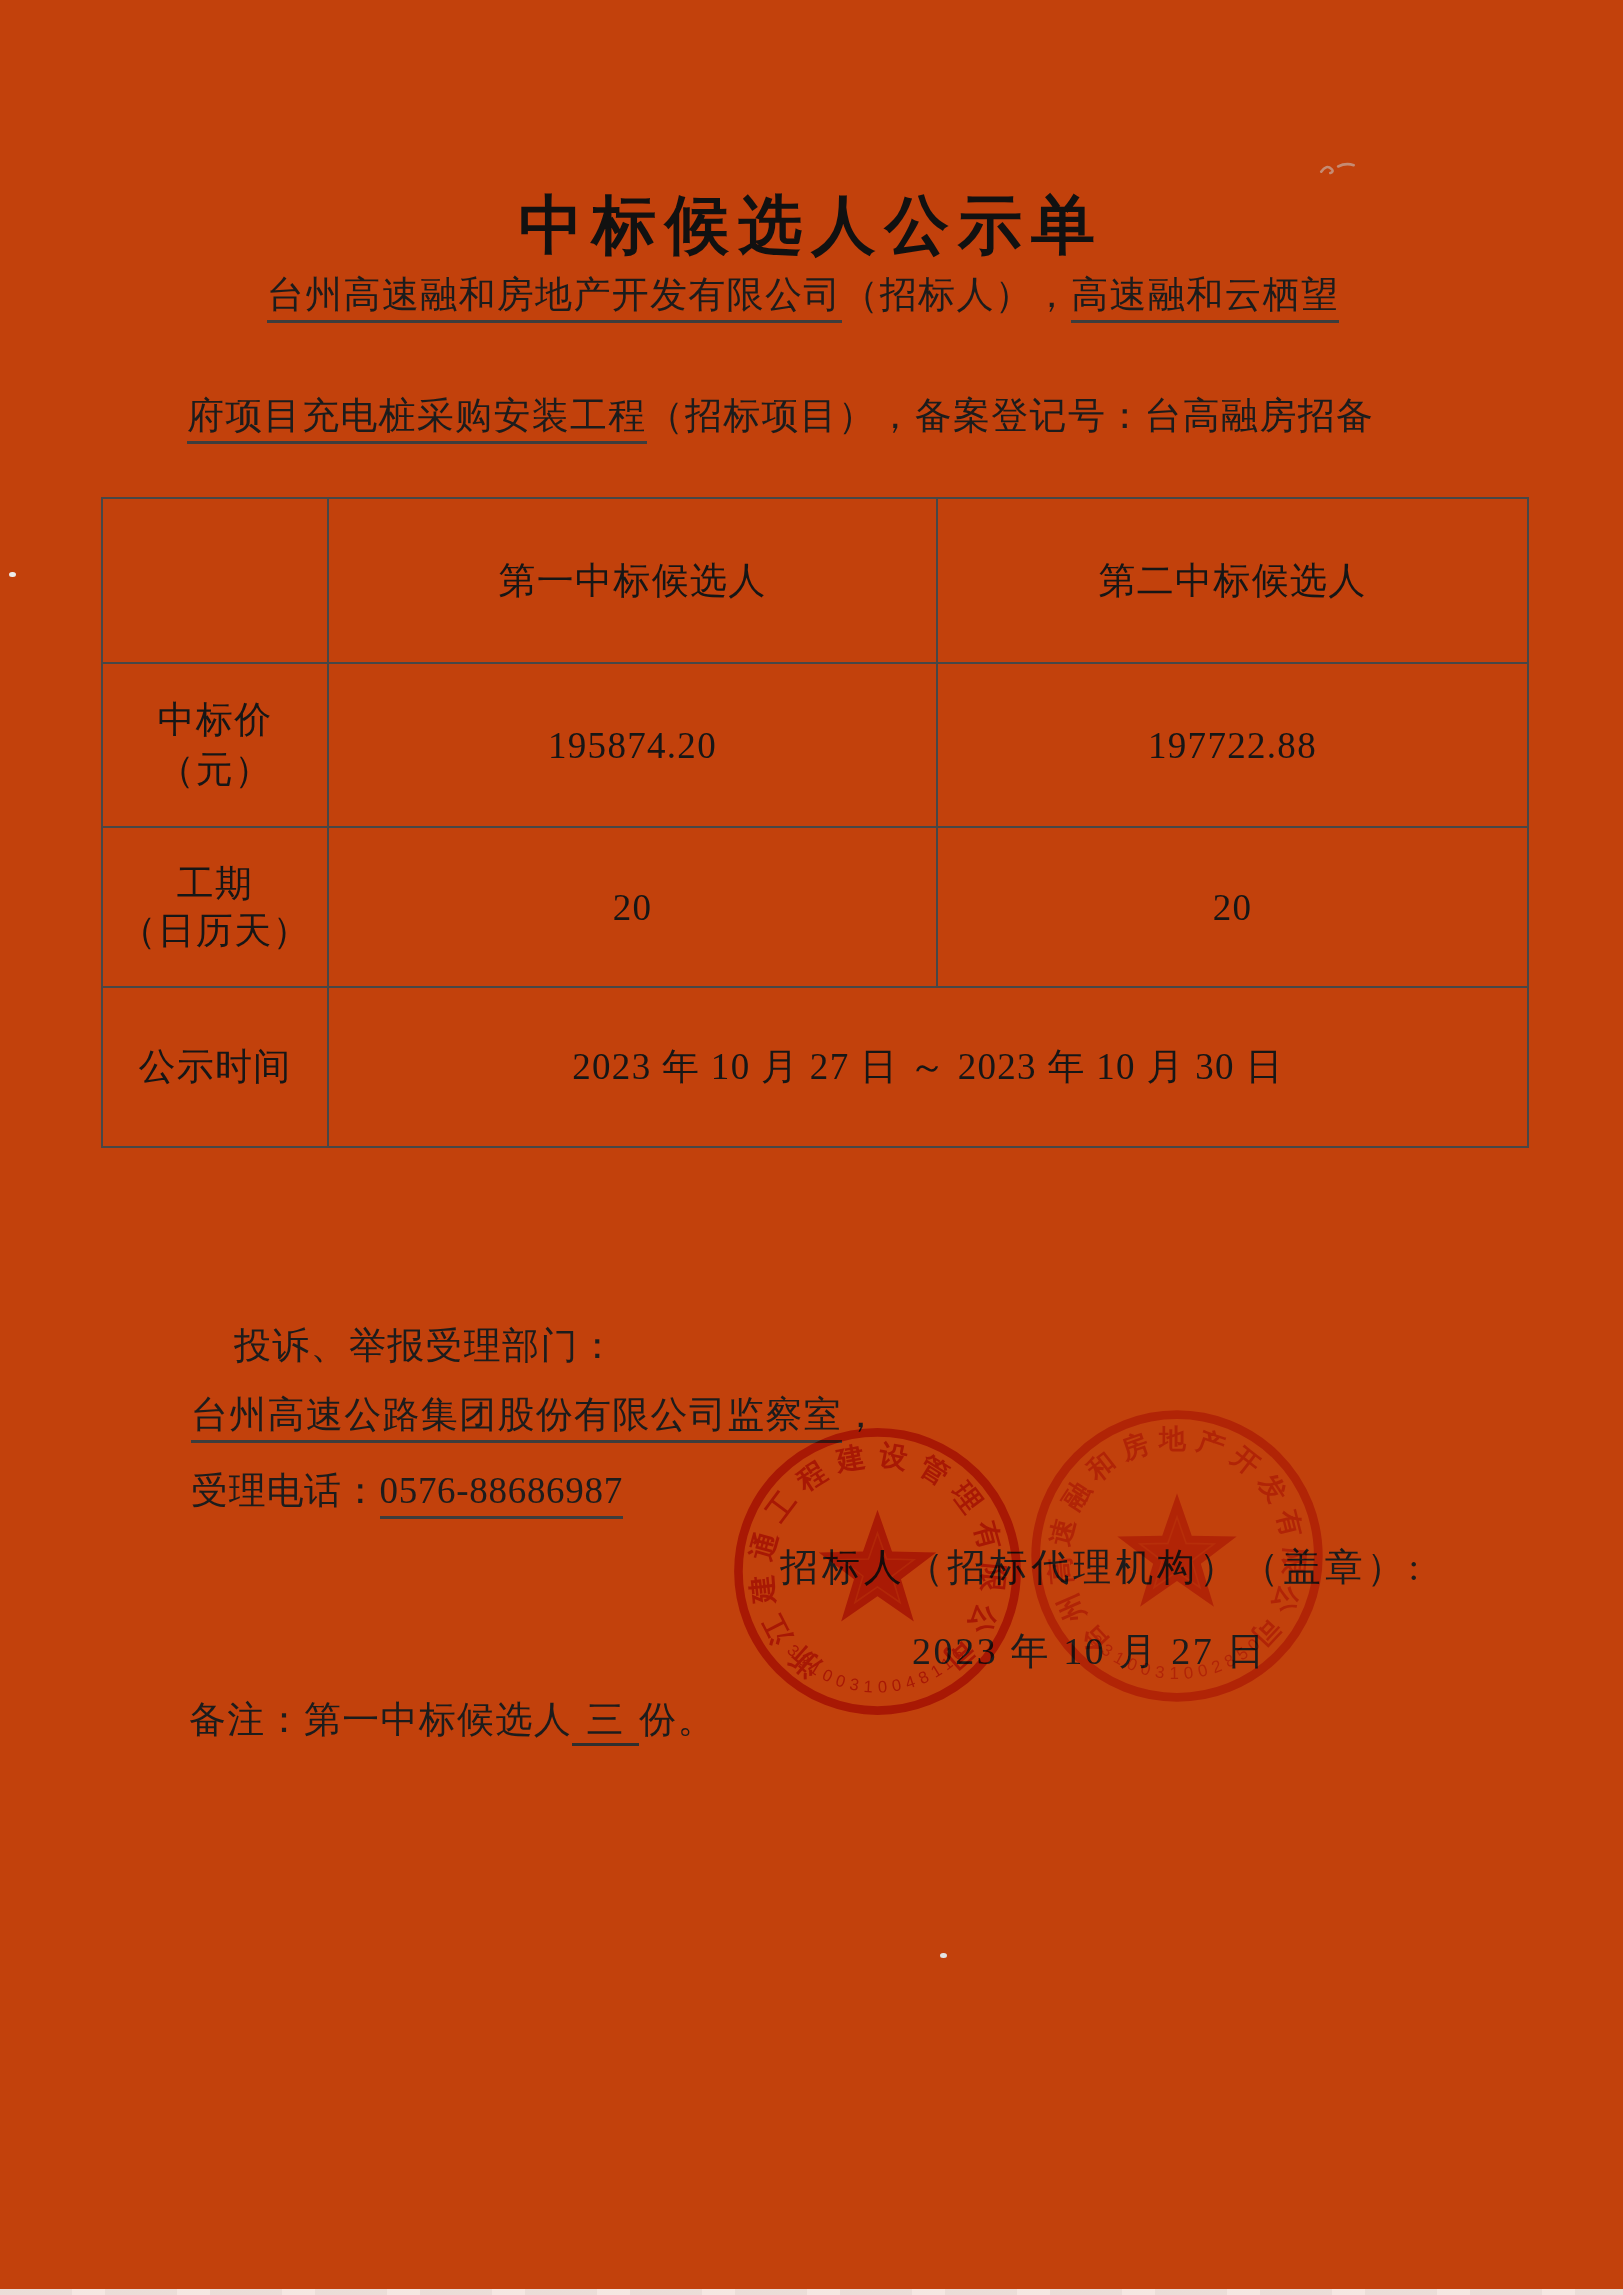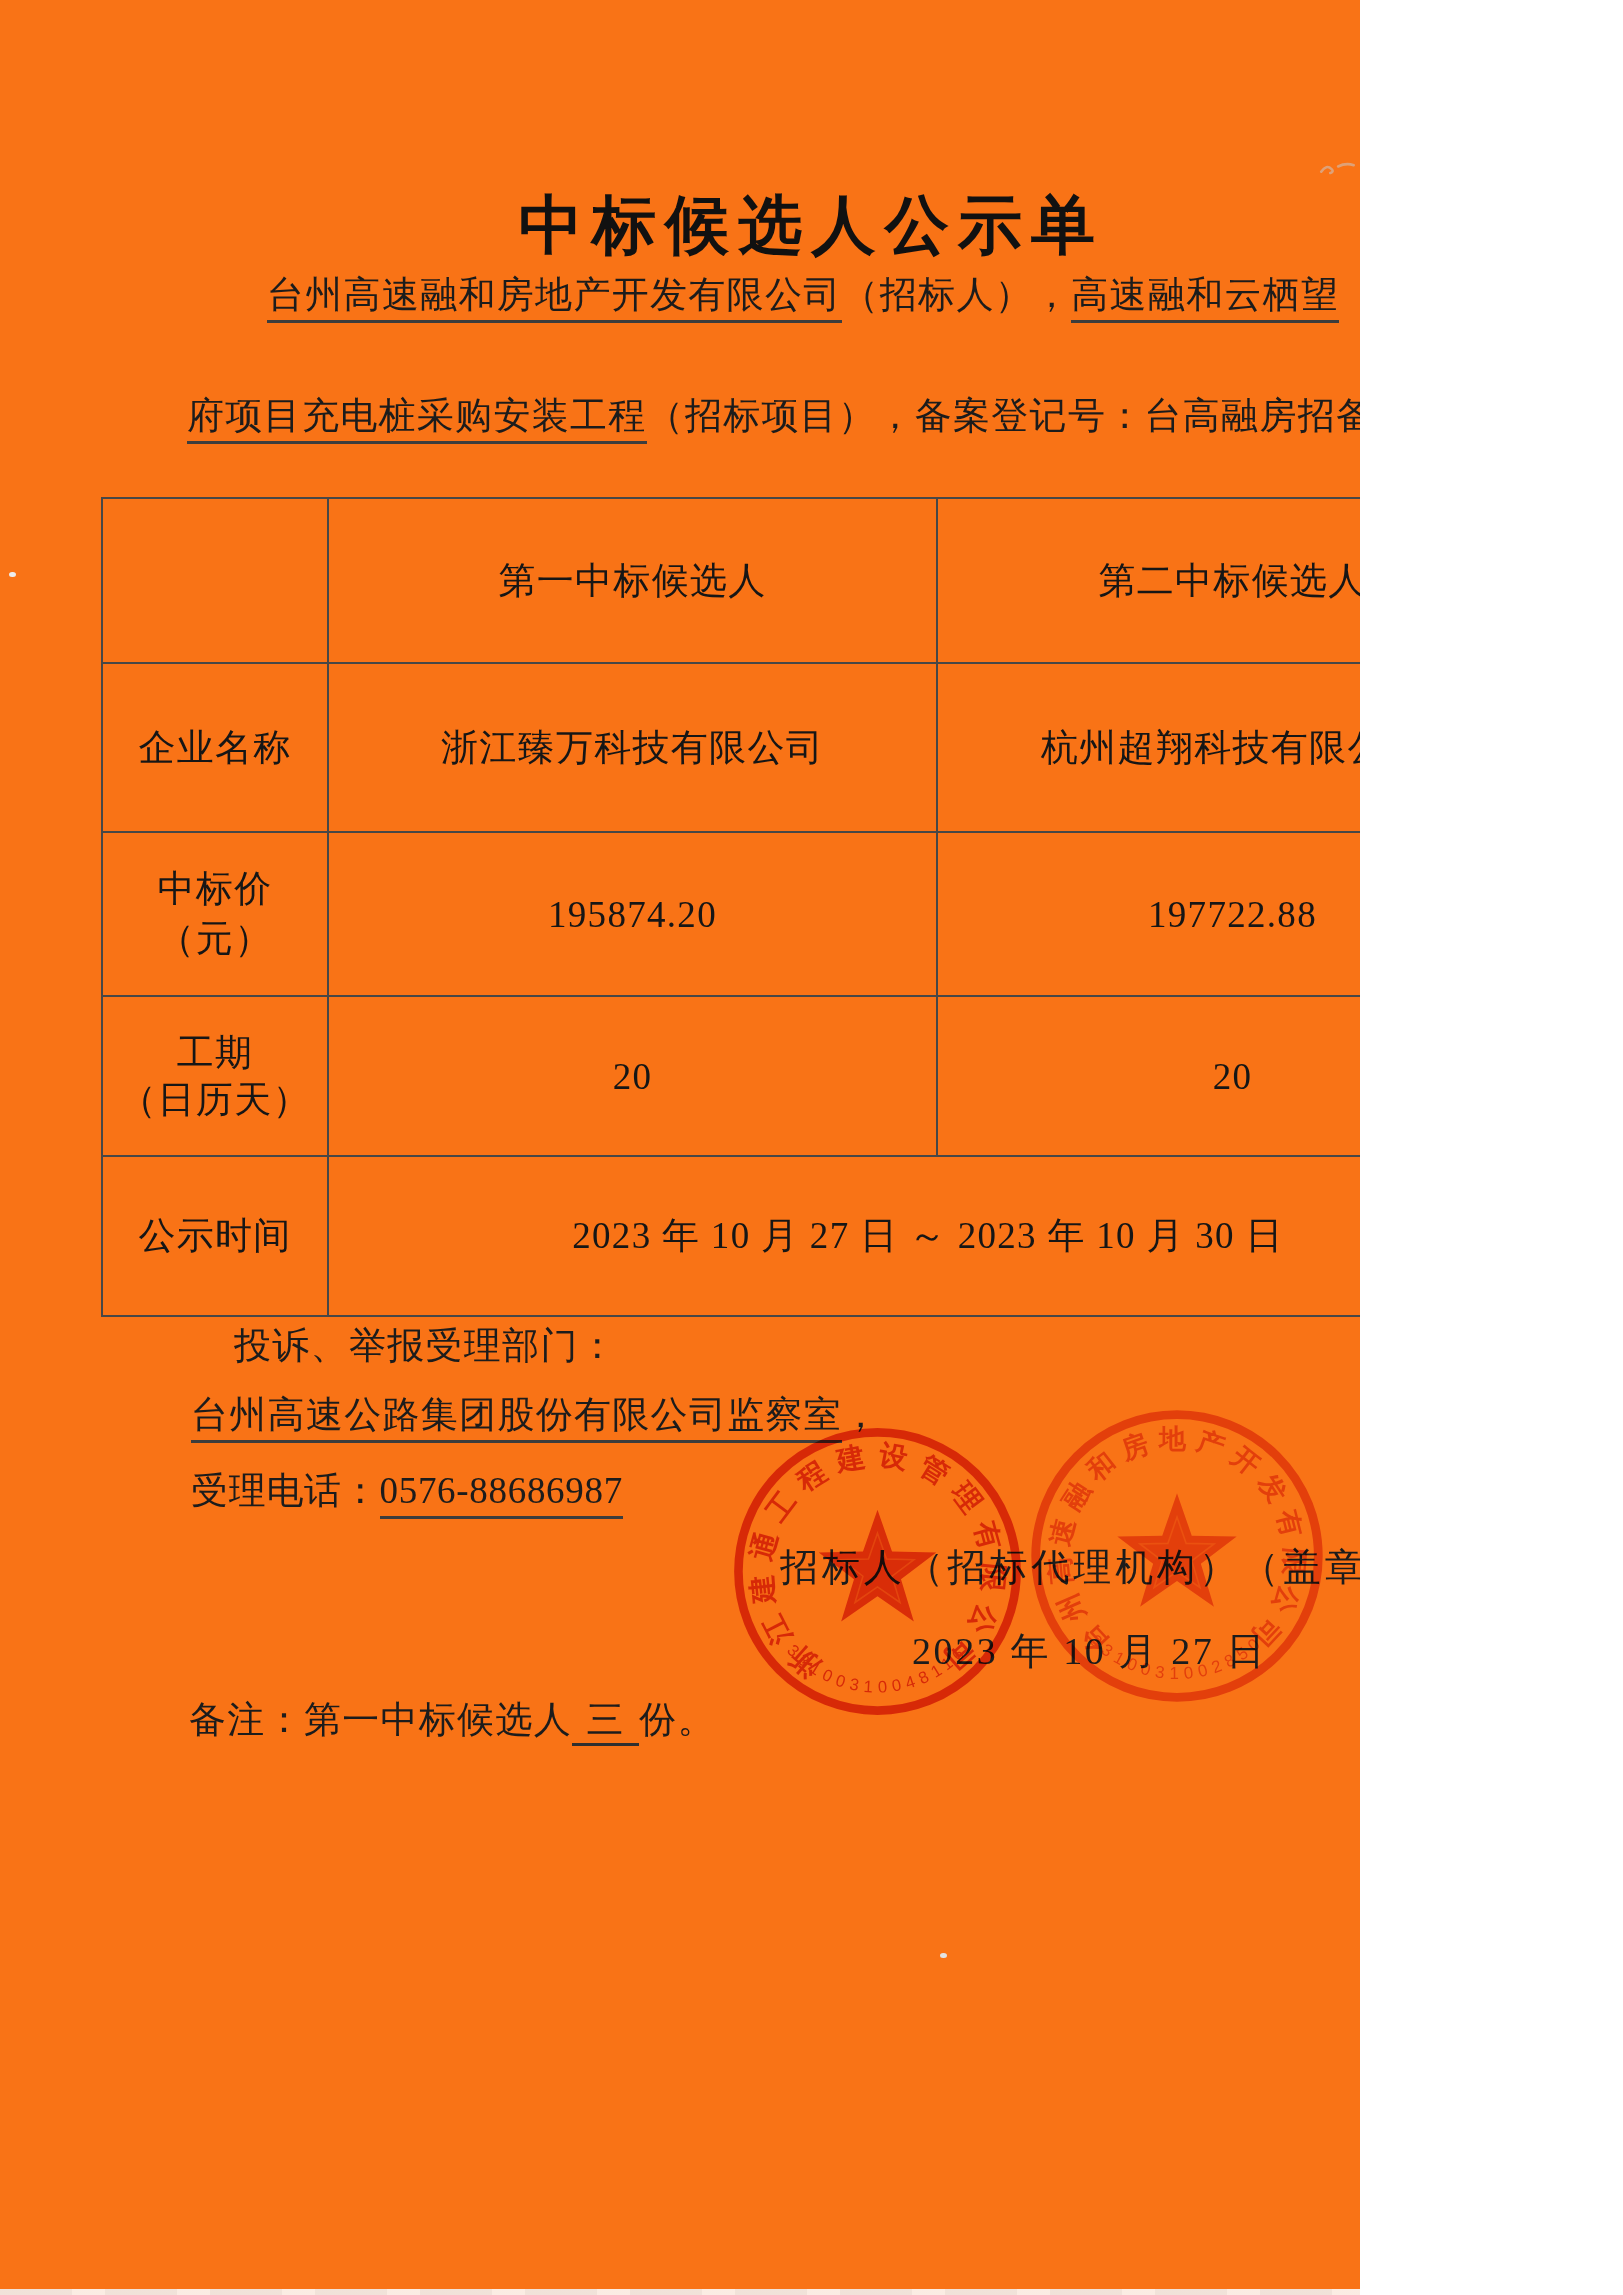--- a/index.html
+++ b/index.html
@@ -1,19 +1,19 @@
 <!DOCTYPE html>
 <html style="font-size:10.5px"><head>
 <meta charset="utf-8">
 <style>
   html,body{margin:0;padding:0;background:#ffffff;}
   .page{
     position:relative;
-    width:1360px;height:2295px;
-    background:#f97316;
+    width:1623px;height:2295px;
+    background:#c2410c;
     overflow:hidden;
     font-family:"Liberation Serif", serif;
     color:#1e1e1e;
   }
   
   .title{
     position:absolute;left:0;top:182px;width:1623px;
     text-align:center;
     font-family:"Liberation Sans", sans-serif;
     font-weight:700;
@@ -101,25 +101,20 @@
       <col style="width:226px">
         <col style="width:609px">
         <col style="width:591px">
     </colgroup>
     <tbody>
         <tr style="height:165px">
       <td></td>
       <td>第一中标候选人</td>
       <td>第二中标候选人</td>
     </tr>
-    <tr style="height:169px">
-      <td>企业名称</td>
-      <td>浙江臻万科技有限公司</td>
-      <td>杭州超翔科技有限公司</td>
-    </tr>
     <tr style="height:164px">
       <td>中标价（元）</td>
       <td>195874.20</td>
       <td>197722.88</td>
     </tr>
     <tr style="height:160px">
       <td>
         <span class="lbl2">工期</span>
         <span class="lbl2">（日历天）</span>
       </td>

